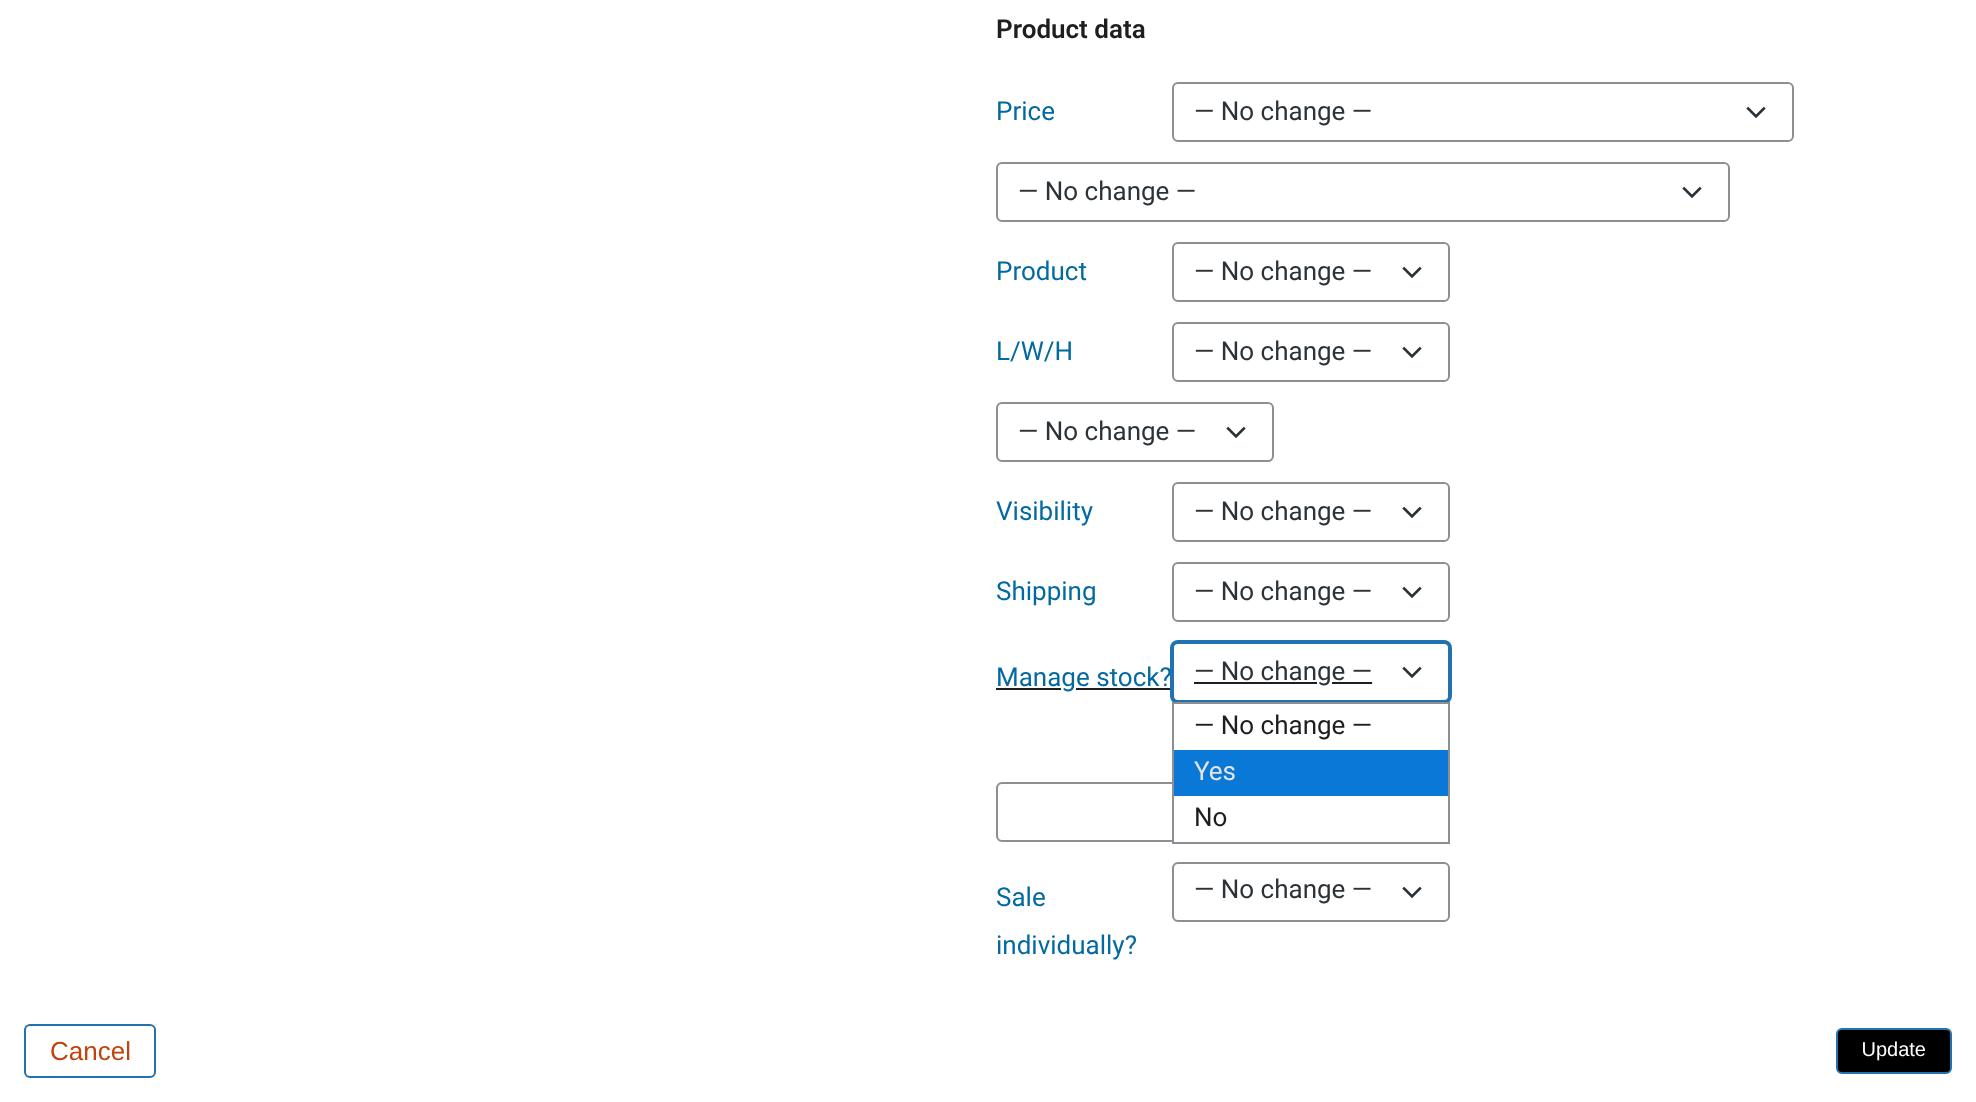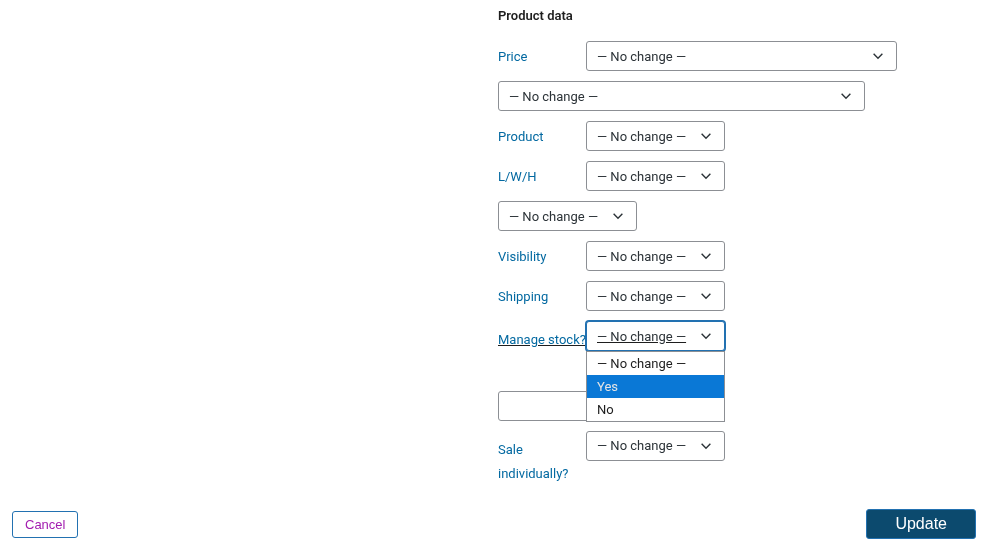--- a/index.html
+++ b/index.html
@@ -88,34 +88,34 @@
       position: absolute;
       left: 12px;
       right: 12px;
       bottom: 12px;
       display: flex;
       justify-content: space-between;
       align-items: center;
     }
     .btn-cancel {
       border: 1px solid #2271b1;
-      color: #a21caf;
+      color: #c2410c;
       background: #fff;
       border-radius: 3px;
       padding: 5px 12px;
       font-size: 13px;
       cursor: pointer;
     }
     .btn-update {
       border: 1px solid #2271b1;
-      background: #0c4a6e;
+      background: #000000;
       color: #fff;
       border-radius: 3px;
-      padding: 5px 28px;
-      font-size: 16px;
+      padding: 5px 12px;
+      font-size: 10px;
       cursor: pointer;
     }
     .label-multi {
       display: flex;
       flex-direction: column;
       line-height: 1.9;
     }
   </style>
 </head>
 <body>

